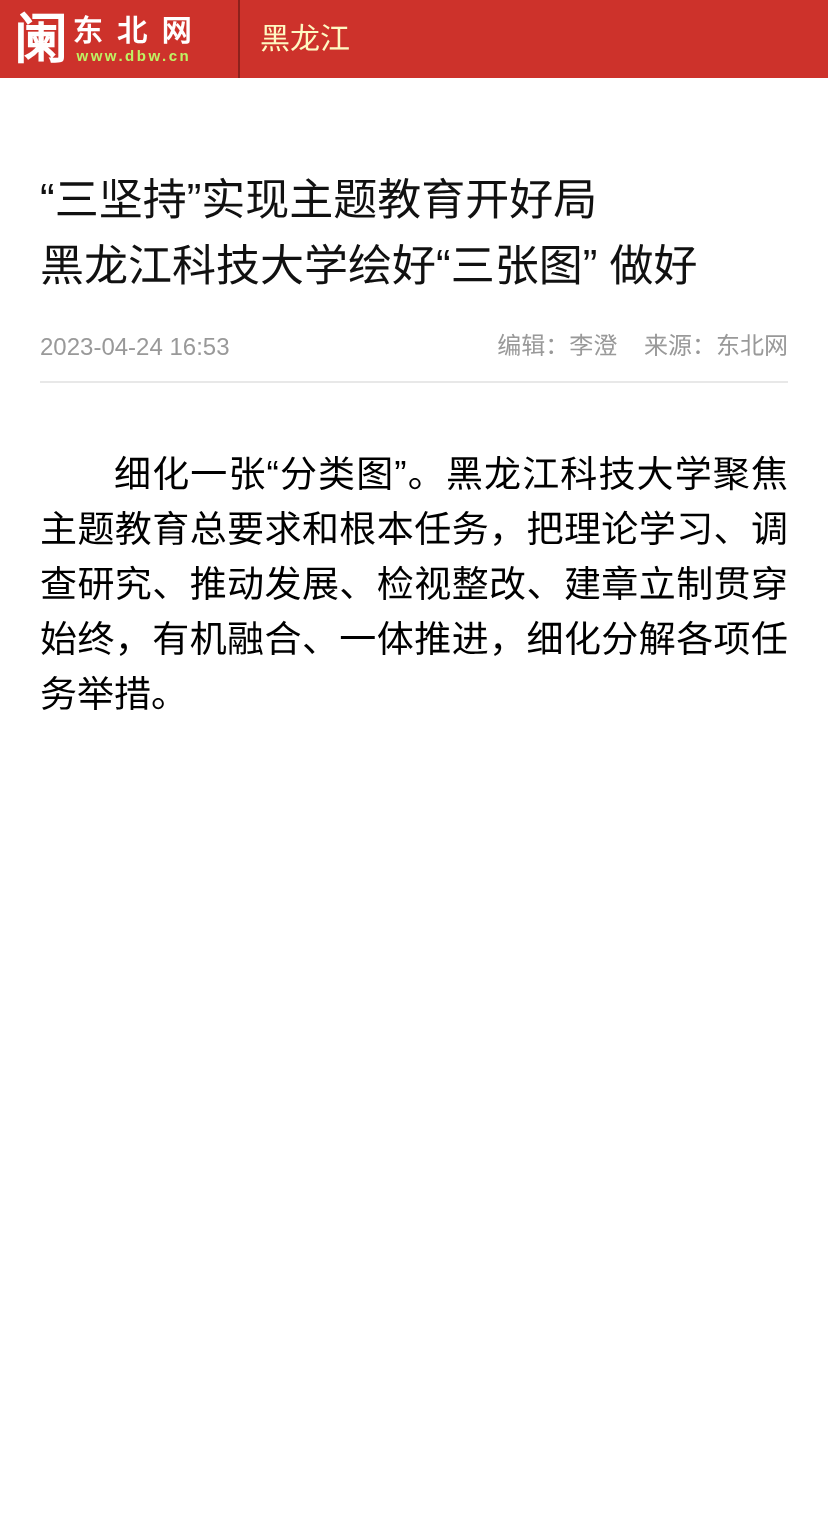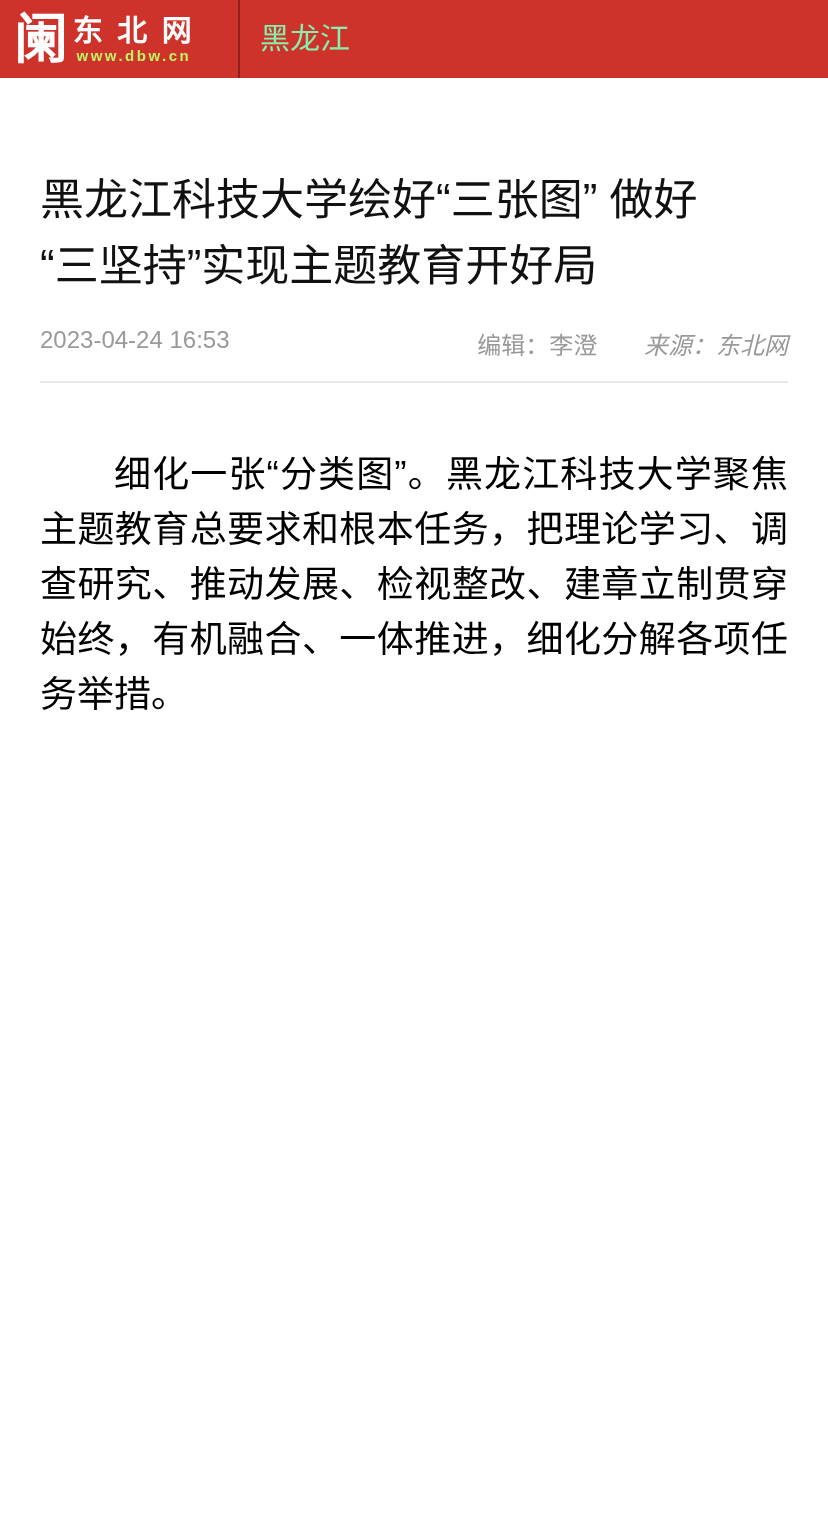--- a/index.html
+++ b/index.html
@@ -55,46 +55,46 @@
   }
   .header-vdivider {
     position: absolute;
     left: 238px;
     top: 0;
     bottom: 0;
     width: 2px;
     background: #8e211c;
   }
   .channel {
-    color: #86efac;
+    color: #fef9c3;
     font-size: 30px;
     line-height: 78px;
     padding-left: 22px;
     cursor: pointer;
   }
 
   
   .article { padding: 0 40px; }
   .article-title {
     margin-top: 89px;
     font-size: 44px;
     line-height: 66px;
     font-weight: 500;
     color: #111111;
   }
   .meta-row {
     margin-top: 27px;
     display: flex;
     justify-content: space-between;
-    align-items: flex-start;
+    align-items: flex-end;
     font-size: 24px;
     color: #999999;
   }
   .meta-right { white-space: nowrap; }
-  .meta-source { margin-left: 40px; font-style: italic; }
+  .meta-source { margin-left: 20px; }
   .rule {
     margin-top: 20px;
     border: none;
     border-top: 2px solid #e8e8e8;
     height: 0;
   }
   .article-body {
     margin-top: 64px;
     font-size: 37px;
     line-height: 55px;
@@ -119,22 +119,22 @@
       <div class="logo-sitename">东 北 网</div>
       <div class="logo-url">www.dbw.cn</div>
     </div>
   </div>
   <div class="header-vdivider"></div>
   <div class="channel">黑龙江</div>
 </header>
 
 <main class="article">
   <h1 class="article-title">
+    <div>“三坚持”实现主题教育开好局</div>
     <div>黑龙江科技大学绘好“三张图” 做好</div>
-    <div>“三坚持”实现主题教育开好局</div>
   </h1>
 
   <div class="meta-row">
     <span class="meta-time">2023-04-24 16:53</span>
     <span class="meta-right">
       <span class="meta-editor"><span>编辑：</span><span>李澄</span></span>
       <span class="meta-source"><span>来源：</span><span>东北网</span></span>
     </span>
   </div>
 

